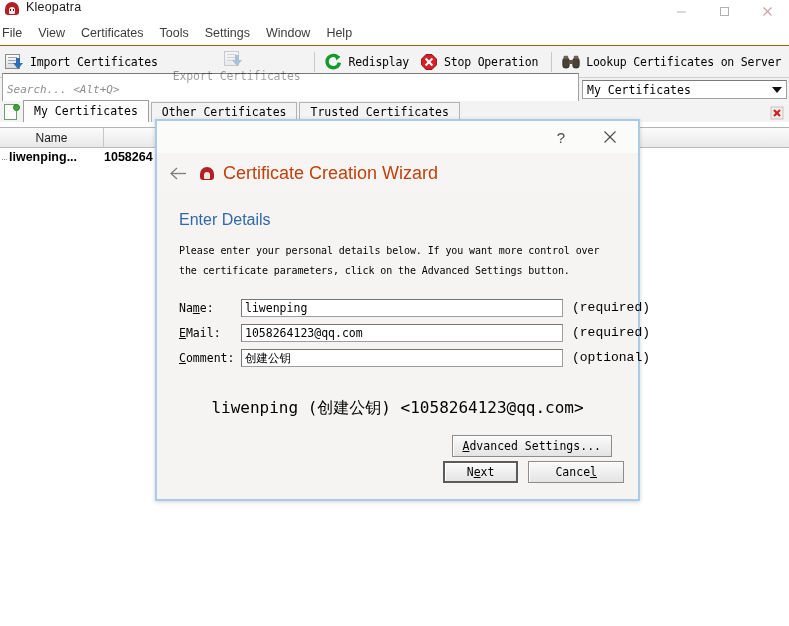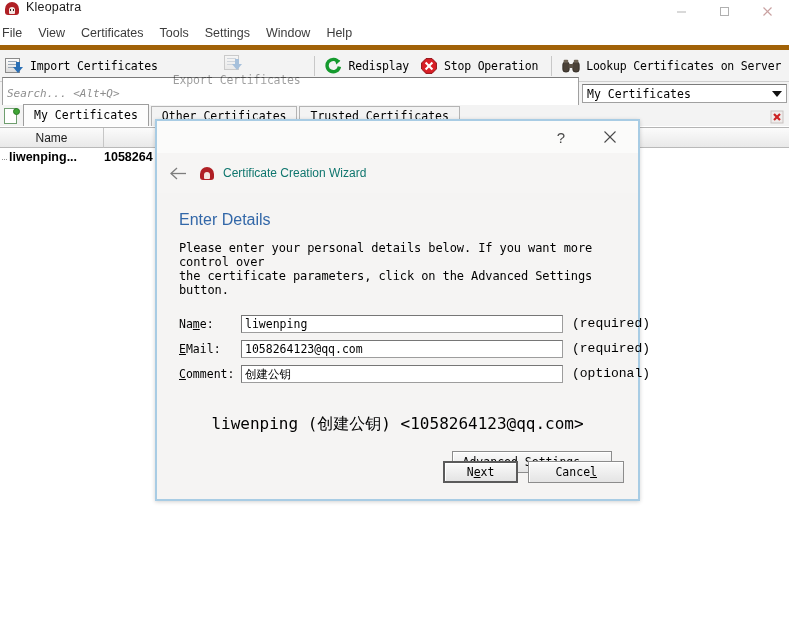--- a/index.html
+++ b/index.html
@@ -77,21 +77,21 @@
   }
   .wc svg { display: block; }
 
   
   .menubar {
     height: 23px;
     background: #ffffff;
     display: flex;
     align-items: center;
     padding-left: 0px;
-    border-bottom: 5px solid #a16207;
+    border-bottom: 1px solid #a16207;
   }
   .menu-item {
     font-size: 12.5px;
     color: #3c3c3c;
     padding: 0 8px;
     line-height: 23px;
     white-space: nowrap;
   }
   .menu-item:first-child { padding-left: 2px; }
 
@@ -400,37 +400,37 @@
     border-radius: 7px 7px 3px 3px;
   }
   .dlg-wiz-icon .face {
     position: absolute;
     left: 5px; top: 7px;
     width: 6px; height: 7px;
     background: #f4e7e2;
     border-radius: 3px 3px 1px 1px;
   }
   .dlg-title {
-    font-size: 12px;
-    color: #0f766e;
+    font-size: 18px;
+    color: #c2410c;
   }
 
   .dlg-body {
     padding: 12px 22px 0 22px;
   }
   .section-title {
     color: #3267a8;
     font-size: 16px;
     margin: 6px 0 12px 0;
   }
   .intro {
     font-family: "DejaVu Sans Mono", monospace;
-    font-size: 12px;
-    color: #000;
-    line-height: 14px;
+    font-size: 10px;
+    color: #000;
+    line-height: 20px;
     max-width: 425px;
     letter-spacing: -0.1px;
   }
 
   .form {
     margin-top: 14px;
   }
   .frow {
     display: flex;
     align-items: center;

